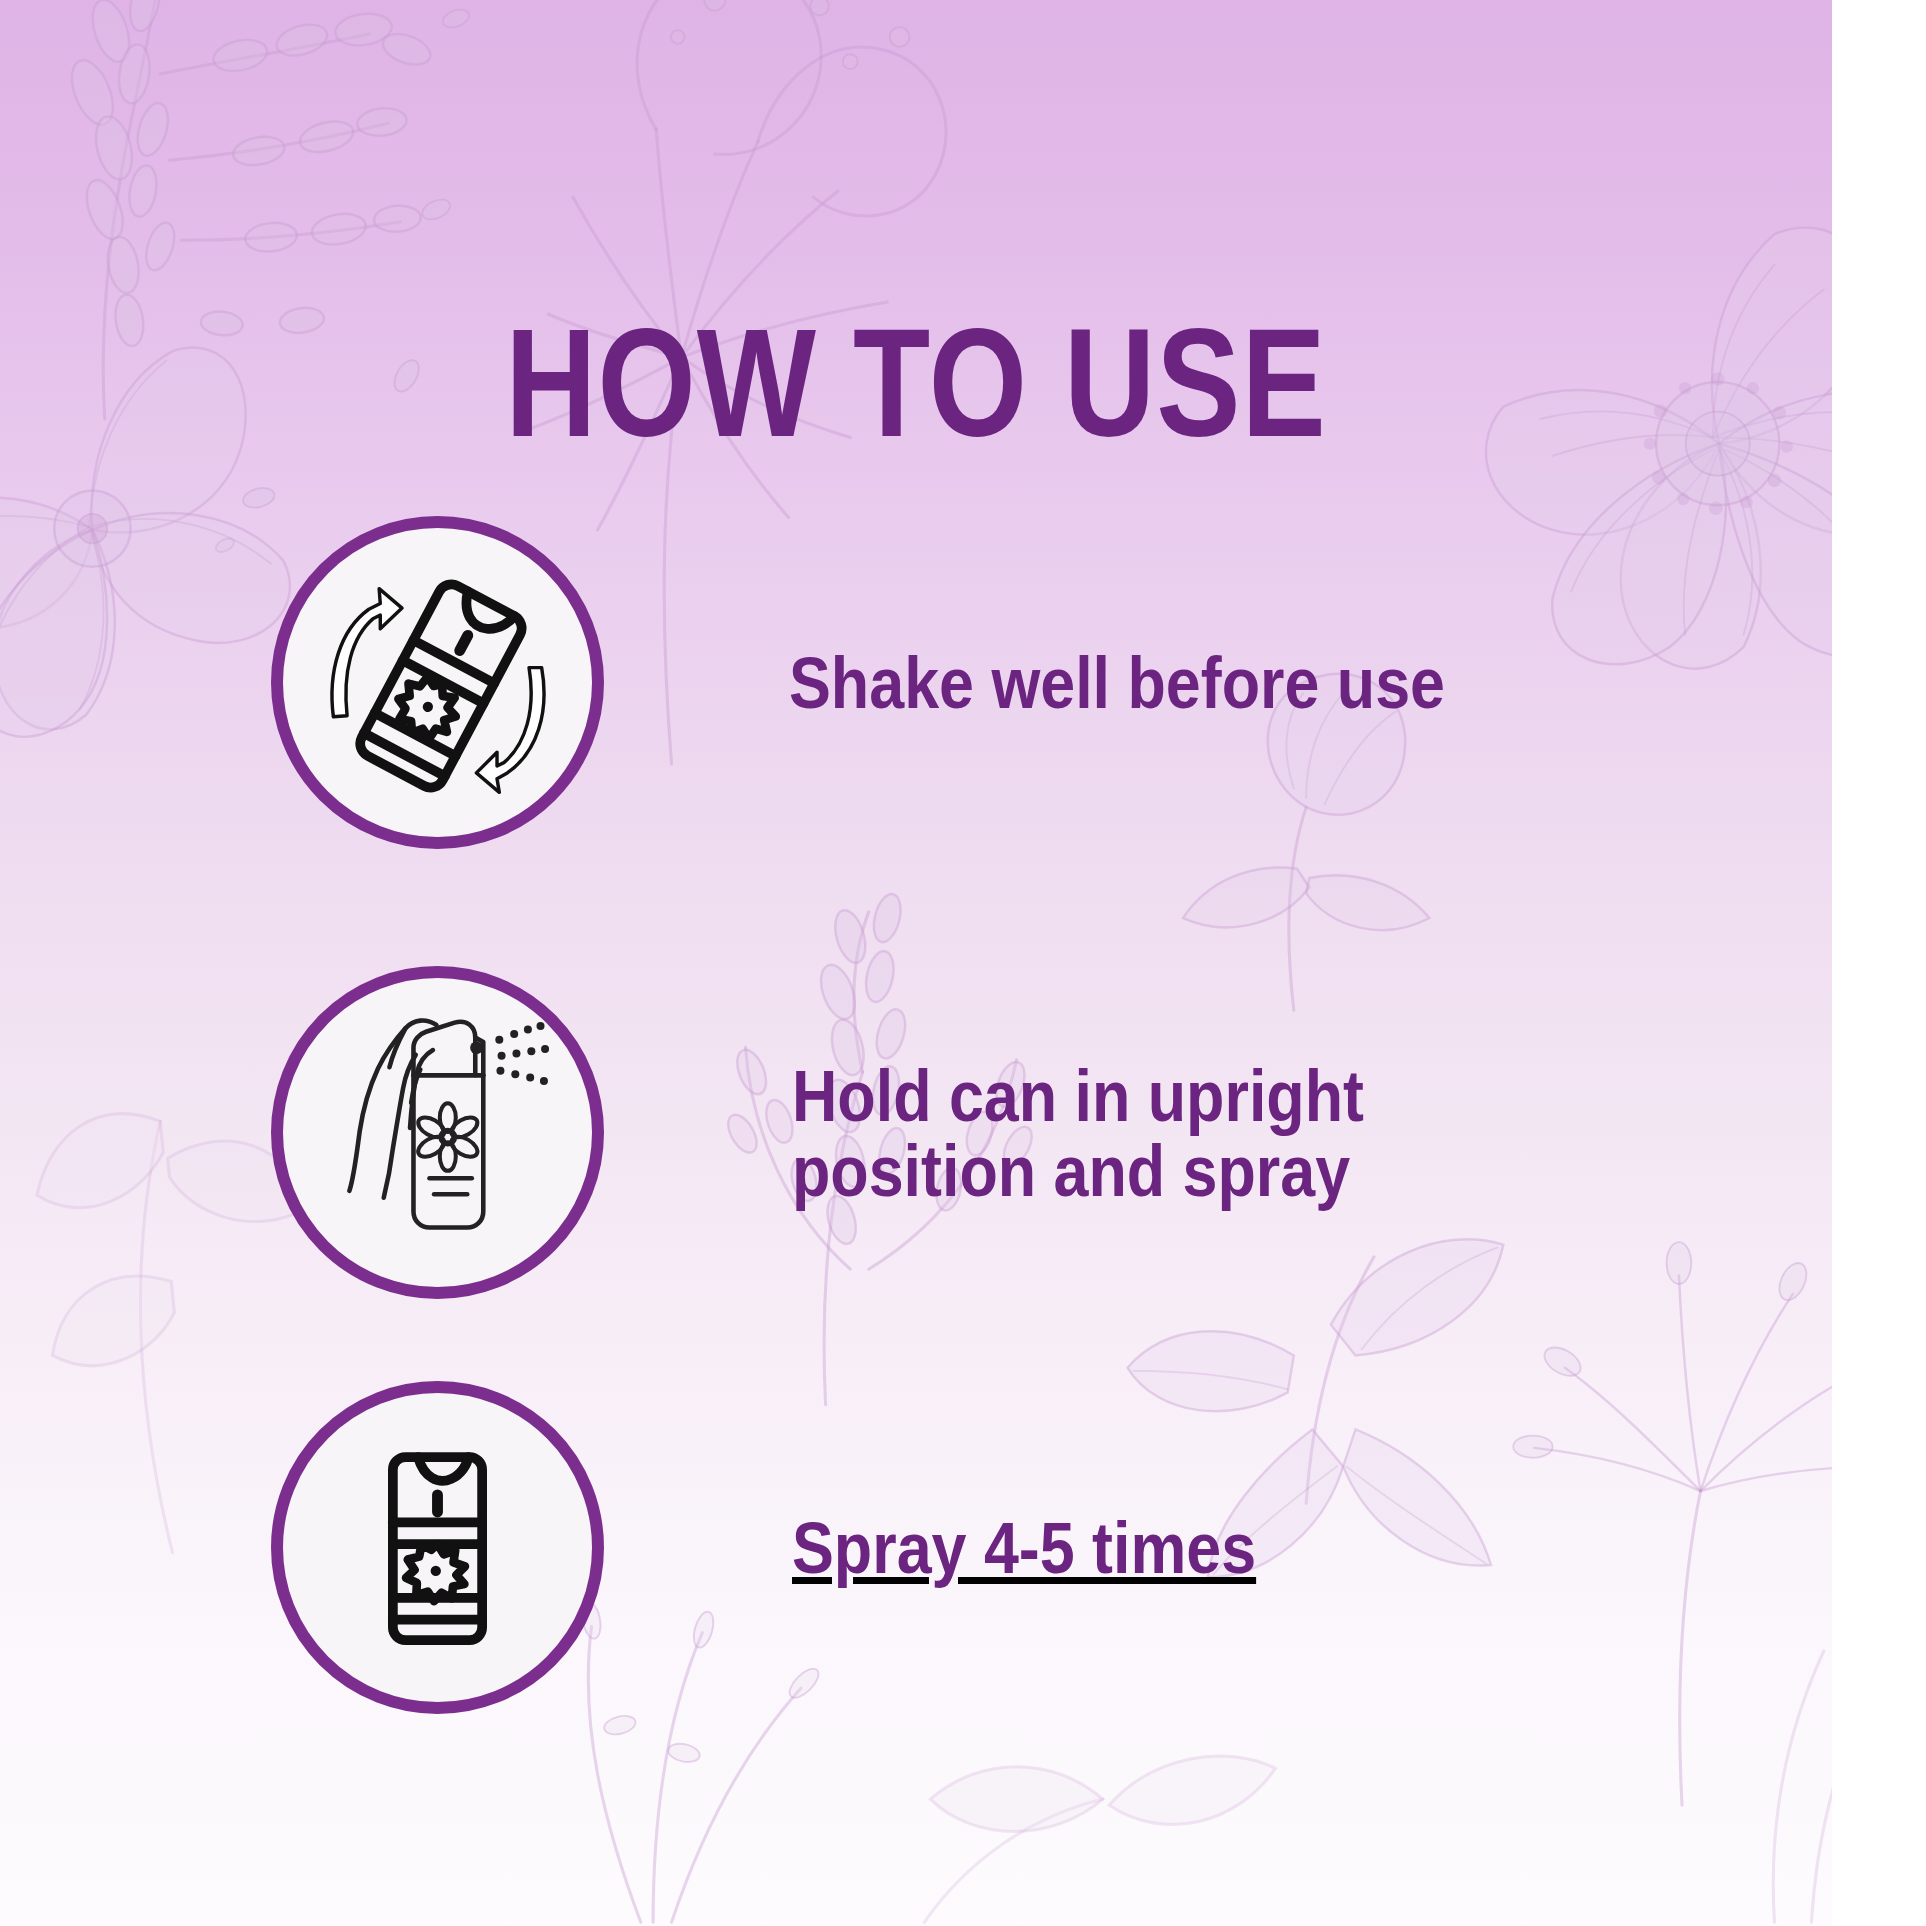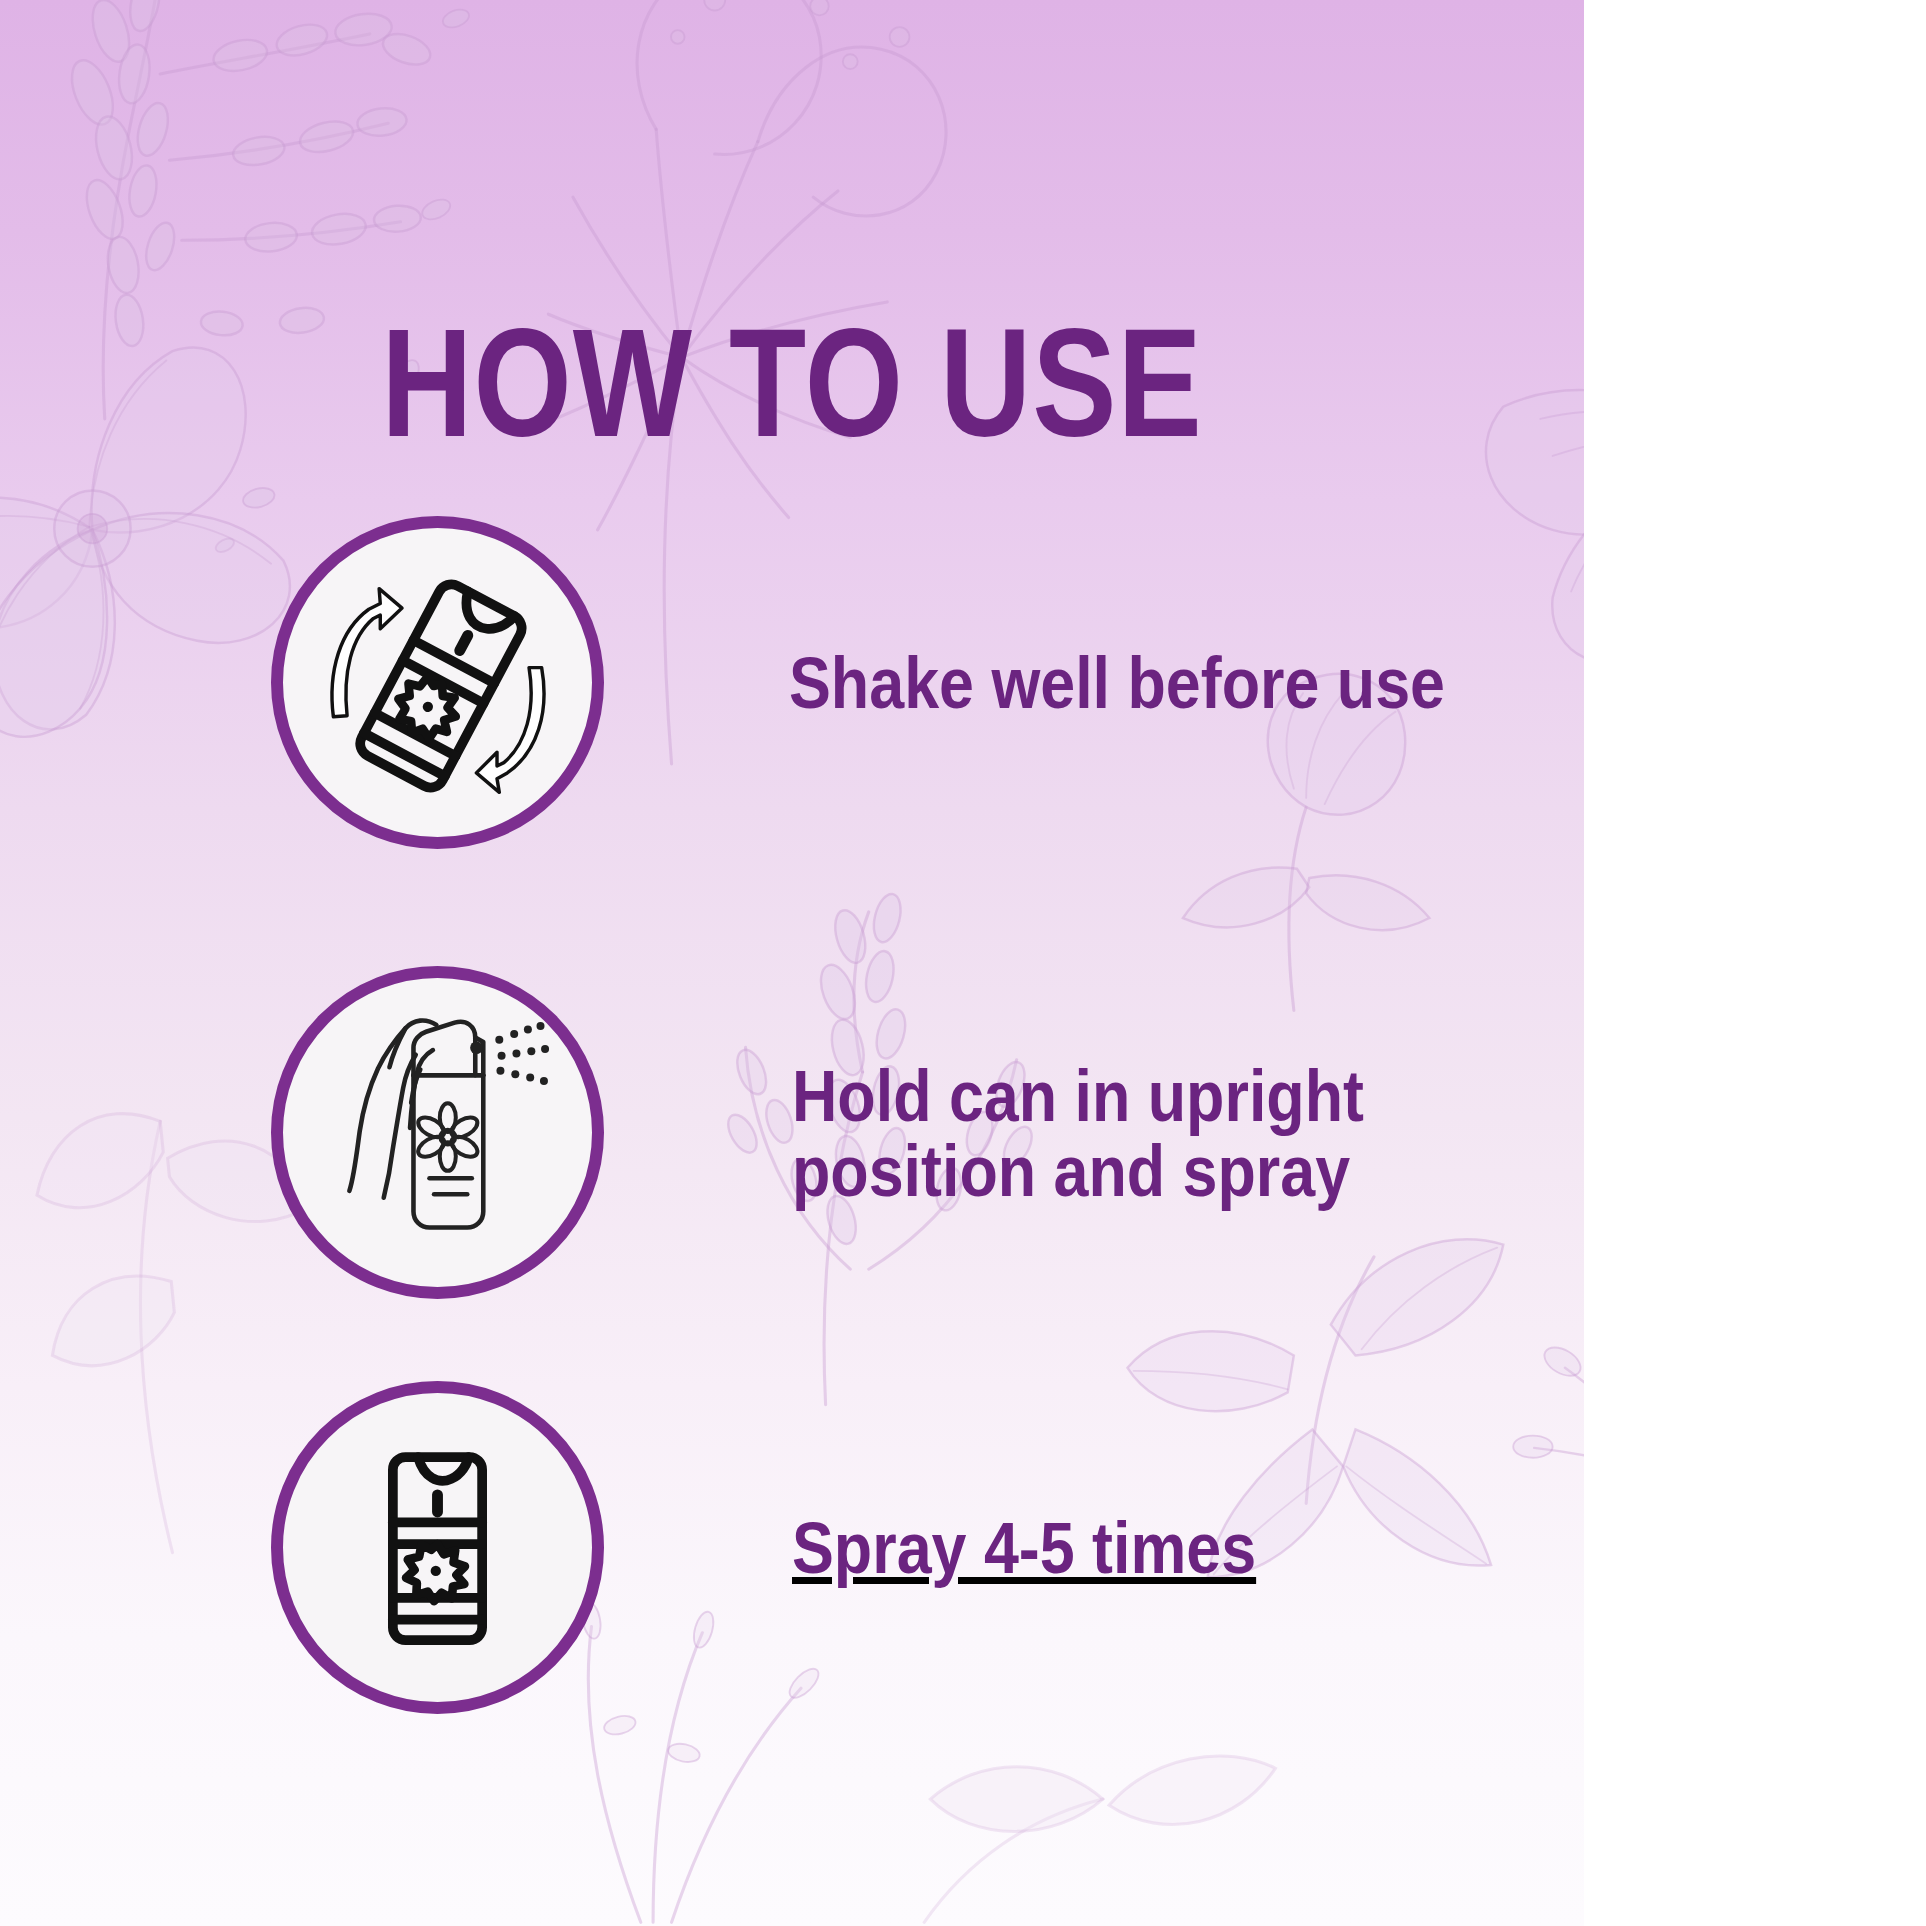--- a/index.html
+++ b/index.html
@@ -3,21 +3,21 @@
 <meta charset="utf-8">
 <title>How To Use</title>
 <style>
   html,body{margin:0;padding:0;}
   body{
     width:1926px;height:1926px;overflow:hidden;
     font-family:"Liberation Sans","DejaVu Sans",sans-serif;
     background:#fff;
   }
   #poster{
-    position:relative;width:1584px;height:1926px;overflow:hidden;
+    position:relative;width:1832px;height:1926px;overflow:hidden;
     background:linear-gradient(180deg,
       #DFB3E6 0%,
       #E3BCE9 12%,
       #E9CBEE 26%,
       #EEDAF0 42%,
       #F3E6F3 58%,
       #F8EFF8 72%,
       #FBF7FC 85%,
       #FDFBFE 100%);
   }

